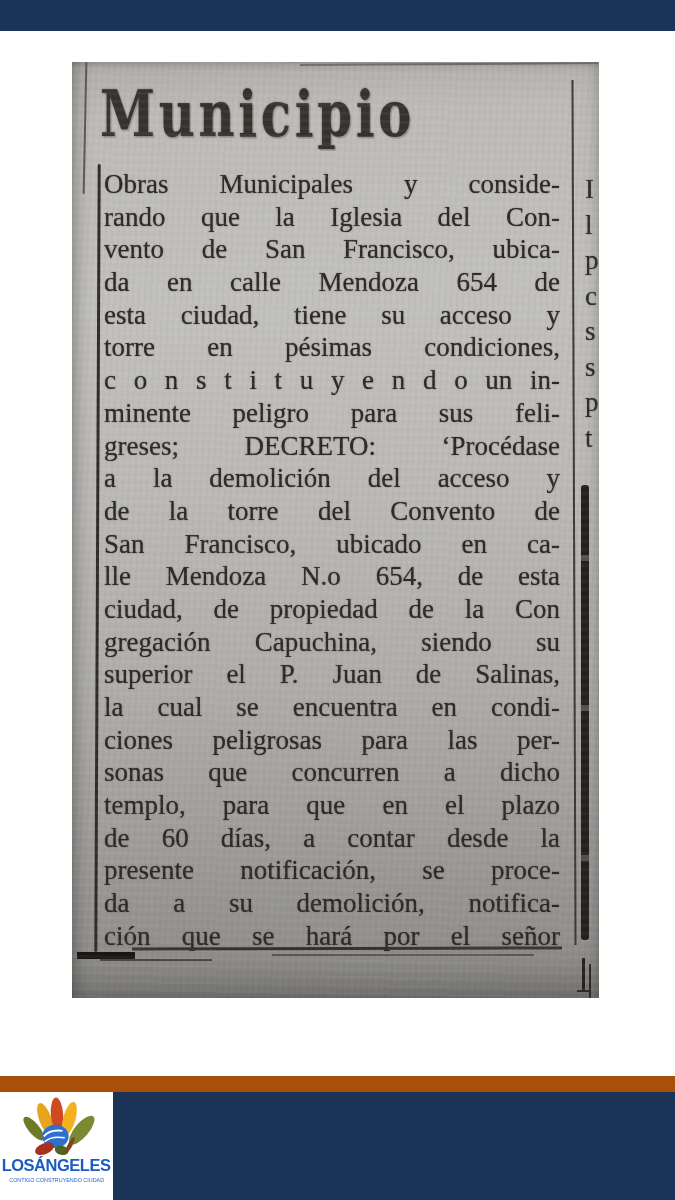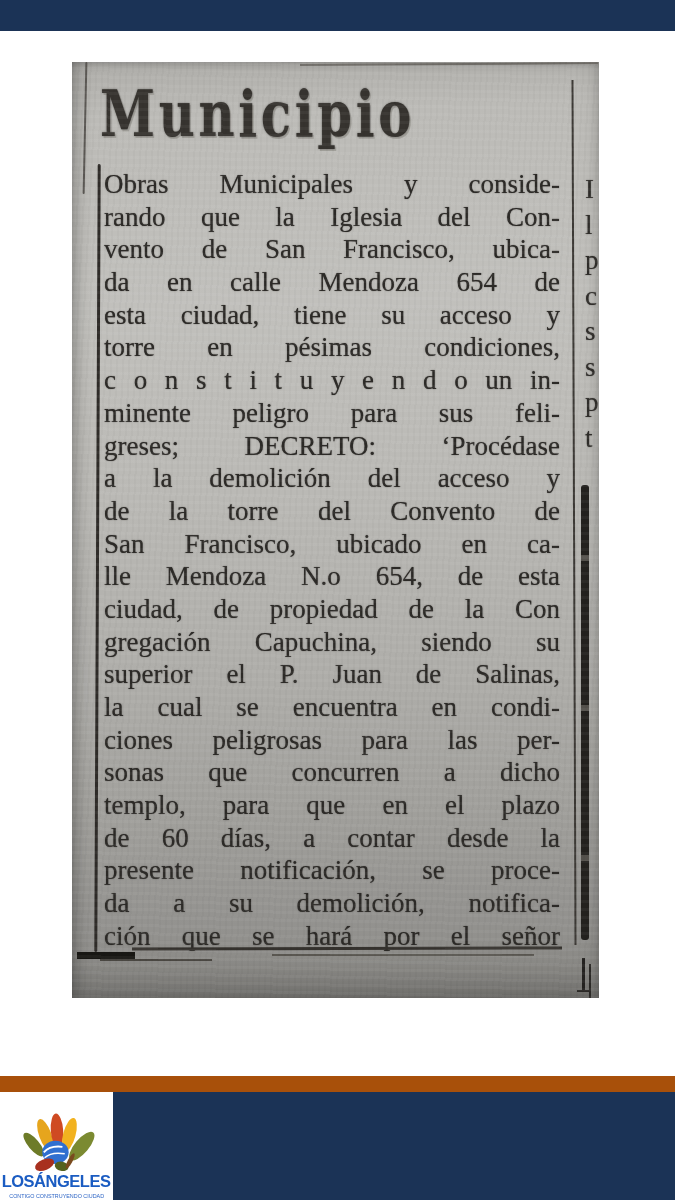--- a/index.html
+++ b/index.html
@@ -6,21 +6,21 @@
   body{
     width:675px;height:1200px;position:relative;background:#ffffff;
     font-family:"Liberation Serif", serif;overflow:hidden;
   }
   
   .topbar{position:absolute;left:0;top:0;width:675px;height:31px;}
   .accentbar{position:absolute;left:0;top:1076px;width:675px;height:16px;}
   .footerbar{position:absolute;left:0;top:1092px;width:675px;height:108px;}
   .logobox{
     position:absolute;left:0;top:1092px;width:113px;height:108px;background:#ffffff;
-    display:flex;flex-direction:column;align-items:center;box-sizing:border-box;padding-top:20px;
+    display:flex;flex-direction:column;align-items:center;box-sizing:border-box;padding-top:4px;
   }
   .logobox svg{display:block;}
   .wordmark{
     font-family:"Liberation Sans", sans-serif;font-weight:bold;font-size:17px;
     letter-spacing:-0.5px;transform:scaleX(.97);transform-origin:center;
     margin-top:-2px;white-space:nowrap;
   }
   .tagline{
     font-family:"Liberation Sans", sans-serif;font-size:6px;letter-spacing:0;
     transform:scaleX(.9);transform-origin:center;white-space:nowrap;margin-top:1px;

